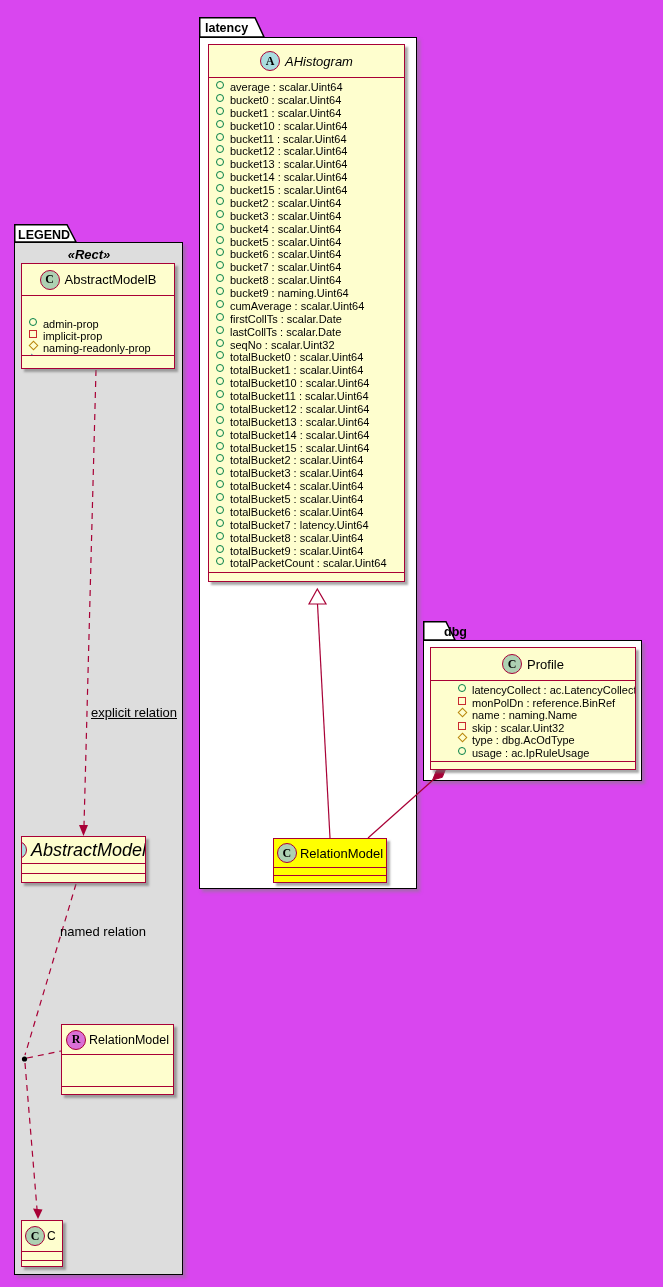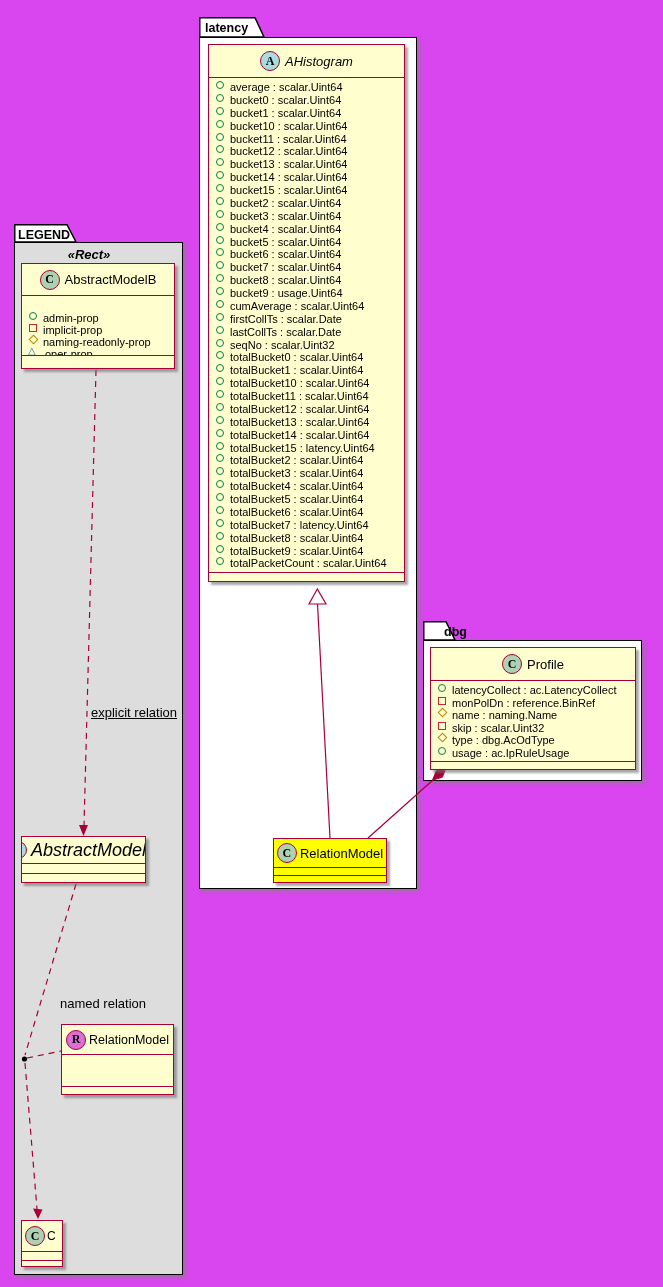--- a/index.html
+++ b/index.html
@@ -42,21 +42,21 @@
   .spot-small { width:18px; height:18px; font-size:11px; }
   .spot-c { background:#ADD1B2; }
   .spot-a { background:#A9DCDF; }
   .spot-r { background:#DA70D6; }
 
   .attrs { flex:1 1 auto; border-top:1px solid #A80036; padding:3px 6px 2px 7px;
            display:flex; flex-direction:column; overflow:hidden; }
   .attr-row { display:flex; align-items:flex-start; height:13px;
               font-size:11px; white-space:nowrap; }
   .cls-ahistogram .attr-row { height:12.9px; }
-  .cls-profile   .attr-row { height:12.7px; }
+  .cls-profile   .attr-row { height:12.7px;margin-left:20px; }
   .cls-relation  .attr-row { height:12.5px;margin-top:46px; }
 
   .attr-icon { flex:0 0 auto; width:8px; height:8px; margin-right:6px; position:relative; }
   .icon-circle   { border:1.5px solid #038048; border-radius:50%; }
   .icon-square   { border:1.5px solid #C82930; }
   .icon-diamond  { width:7px; height:7px; border:1.5px solid #B8860B;
                    transform:rotate(45deg); margin-left:1px; }
   .icon-triangle { border:none; width:10px; }
   .icon-triangle::before { content:"△"; color:#2574A9; font-size:10px;
                            line-height:8px; position:absolute; top:-1px; left:-1px; }
@@ -98,21 +98,21 @@
     <polygon points="446,768 442.3,777.3 432.6,780 436.3,770.7" fill="#A80036" stroke="#A80036"></polygon>
   </svg>
 
   <div class="tab-label" style="left:205px; top:19px;">latency</div>
   <div class="tab-label" style="left:18px; top:226px;">LEGEND</div>
   <div class="tab-label" style="left:444px; top:623px;">dbg</div>
 
   <div class="stereotype" style="left:14px; top:247px; width:150px;">«Rect»</div>
 
   <div class="rel-label" style="left:91px; top:705px;text-decoration:underline;">explicit relation</div>
-  <div class="rel-label" style="left:60px; top:996px;">named relation</div>
+  <div class="rel-label" style="left:60px; top:924px;">named relation</div>
 
   <div class="uml-class cls-ahistogram" style="left:208px; top:44px; width:197px; height:538px;">
     <div class="class-title" style="height:32px;">
       <span class="spot spot-a">A</span>
       <span class="class-name italic">AHistogram</span>
     </div>
     <div class="attrs">
 
     <div class="attr-row">
           <span class="attr-icon icon-circle"></span>
@@ -173,21 +173,21 @@
         <div class="attr-row">
           <span class="attr-icon icon-circle"></span>
           <span class="attr-text">bucket7 : scalar.Uint64</span>
         </div>
         <div class="attr-row">
           <span class="attr-icon icon-circle"></span>
           <span class="attr-text">bucket8 : scalar.Uint64</span>
         </div>
         <div class="attr-row">
           <span class="attr-icon icon-circle"></span>
-          <span class="attr-text">bucket9 : usage.Uint64</span>
+          <span class="attr-text">bucket9 : naming.Uint64</span>
         </div>
         <div class="attr-row">
           <span class="attr-icon icon-circle"></span>
           <span class="attr-text">cumAverage : scalar.Uint64</span>
         </div>
         <div class="attr-row">
           <span class="attr-icon icon-circle"></span>
           <span class="attr-text">firstCollTs : scalar.Date</span>
         </div>
         <div class="attr-row">
@@ -221,21 +221,21 @@
         <div class="attr-row">
           <span class="attr-icon icon-circle"></span>
           <span class="attr-text">totalBucket13 : scalar.Uint64</span>
         </div>
         <div class="attr-row">
           <span class="attr-icon icon-circle"></span>
           <span class="attr-text">totalBucket14 : scalar.Uint64</span>
         </div>
         <div class="attr-row">
           <span class="attr-icon icon-circle"></span>
-          <span class="attr-text">totalBucket15 : latency.Uint64</span>
+          <span class="attr-text">totalBucket15 : scalar.Uint64</span>
         </div>
         <div class="attr-row">
           <span class="attr-icon icon-circle"></span>
           <span class="attr-text">totalBucket2 : scalar.Uint64</span>
         </div>
         <div class="attr-row">
           <span class="attr-icon icon-circle"></span>
           <span class="attr-text">totalBucket3 : scalar.Uint64</span>
         </div>
         <div class="attr-row">
@@ -312,21 +312,21 @@
         </div>
       </div>
     <div class="compartment" style="height:8px;"></div>
   </div>
 
   <div class="uml-class" style="left:21px; top:263px; width:154px; height:106px;">
     <div class="class-title" style="height:31px;">
       <span class="spot spot-c">C</span>
       <span class="class-name">AbstractModelB</span>
     </div>
-    <div class="attrs" style="padding-top:16px;">
+    <div class="attrs" style="padding-top:22px;">
 
     <div class="attr-row">
           <span class="attr-icon icon-circle"></span>
           <span class="attr-text">admin-prop</span>
         </div>
         <div class="attr-row">
           <span class="attr-icon icon-square"></span>
           <span class="attr-text">implicit-prop</span>
         </div>
         <div class="attr-row">

